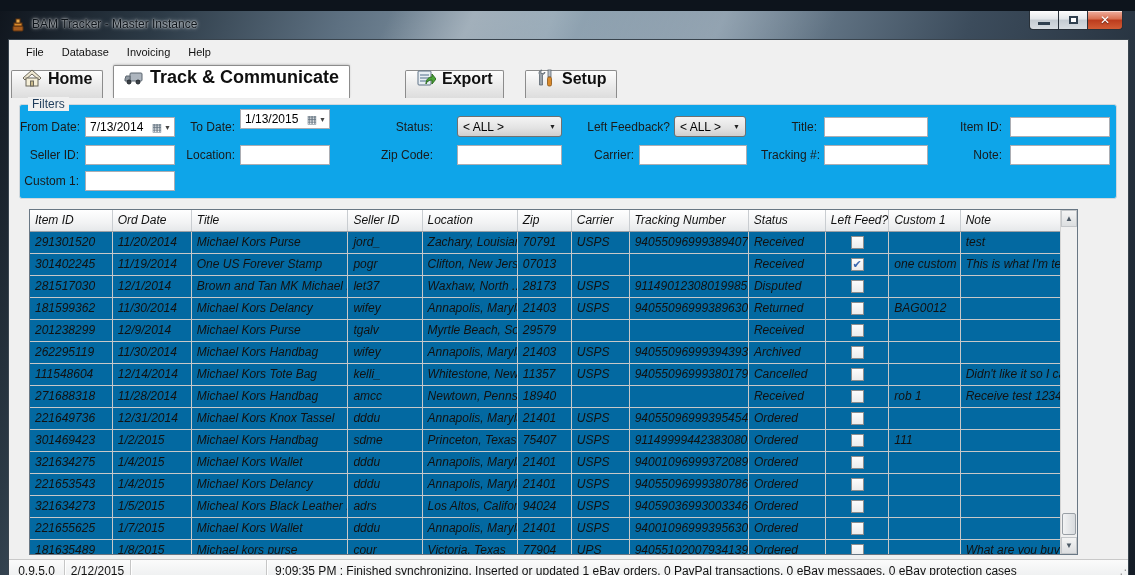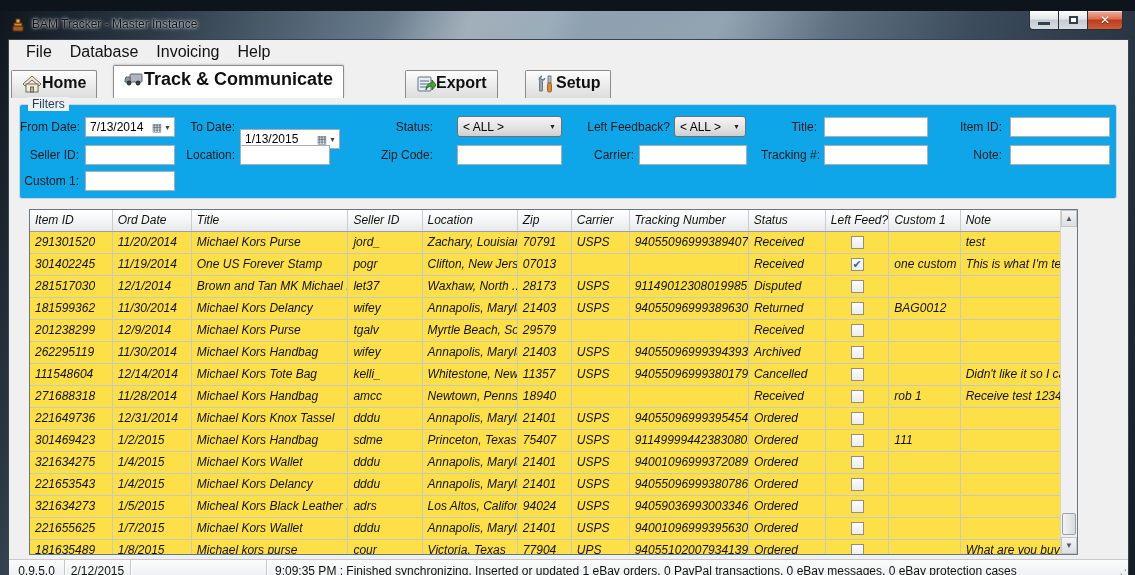--- a/index.html
+++ b/index.html
@@ -41,28 +41,28 @@
   }
   .min-glyph{display:block;width:12px;height:3px;background:#30404e;margin-top:7px;}
   .max-glyph{display:block;width:9px;height:8px;border:2px solid #30404e;box-sizing:border-box;background:#fff;}
   
   .client{
     position:absolute;left:8px;top:28px;width:1119px;height:541px;
     background:#f0f0f0;border:1px solid #39444e;box-sizing:content-box;
   }
   
   .menubar{position:absolute;left:0;top:0;width:100%;height:24px;background:#f0f0f0;display:flex;align-items:center;padding-left:8px;box-sizing:border-box;}
-  .menu-item{font-size:16px;color:#111;padding:3px 9px;white-space:nowrap;}
+  .menu-item{font-size:11px;color:#111;padding:3px 9px;white-space:nowrap;}
   
   .tabstrip{position:absolute;left:0;top:24px;width:100%;height:34px;}
   .tab{
-    position:absolute;bottom:0;height:28px;display:flex;align-items:flex-start;
+    position:absolute;bottom:0;height:28px;display:flex;align-items:flex-end;gap:6px;
     background:linear-gradient(#fdfdfd,#e9e9e9 60%,#dddddd);
     border:1px solid #8c8c8c;border-bottom:none;border-radius:2px 2px 0 0;
-    padding:3px 10px;box-sizing:border-box;
+    padding:10px 10px;box-sizing:border-box;
   }
   .tab .tab-label{font-size:16px;font-weight:bold;color:#101010;white-space:nowrap;}
   .tab.active{height:33px;background:#ffffff;z-index:3;box-shadow:0 -1px 2px rgba(0,0,0,.15);}
   .tab.active .tab-label{font-size:18px;}
   .tab-home{left:2px;}
   .tab-track{left:104px;}
   .tab-export{left:396px;}
   .tab-setup{left:516px;}
   .tab-icon{width:20px;height:20px;flex:0 0 auto;}
   
@@ -97,21 +97,21 @@
   
   .grid{
     position:absolute;left:20px;top:169px;width:1049px;height:346px;
     border:1px solid #697784;background:#fff;overflow:hidden;box-sizing:border-box;font-style:italic;
   }
   .grid-header{display:flex;height:22px;background:linear-gradient(#ffffff,#f2f3f4 60%,#e6e8ea);border-bottom:1px solid #9aa0a6;box-sizing:border-box;}
   .hcell{
     font-size:12px;color:#111;padding:3px 0 0 5px;border-right:1px solid #c9cdd1;
     box-sizing:border-box;white-space:nowrap;overflow:hidden;
   }
-  .grid-row{display:flex;height:22px;background:#fde047;}
+  .grid-row{display:flex;height:22px;background:#0369a1;}
   .cell{
     font-size:12px;color:#111;padding:3px 0 0 5px;
     border-right:1px solid #c8c8c8;border-bottom:1px solid #c8c8c8;
     box-sizing:border-box;white-space:nowrap;overflow:hidden;
   }
   .cell.center{display:flex;justify-content:center;align-items:center;padding:0;}
   .c0{width:86px;} .c1{width:82px;} .c2{width:163px;} .c3{width:77px;}
   .c4{width:99px;} .c5{width:56px;} .c6{width:60px;} .c7{width:124px;}
   .c8{width:80px;} .c9{width:66px;} .c10{width:74px;} .c11{width:121px;}
   .cb{
@@ -211,21 +211,21 @@
     <div class="groupbox">
       <span class="groupbox-legend">Filters</span>
 
       <span class="f-label f-row1" style="left:0;width:59px;top:15px;">From Date:</span>
       <div class="datefield" style="left:65px;top:12px;width:90px;">
         <span class="dval">7/13/2014</span>
         <span class="cal-icon">▦</span>
         <span class="dd-arrow">▼</span>
       </div>
       <span class="f-label f-row1" style="left:160px;width:55px;top:15px;">To Date:</span>
-      <div class="datefield" style="left:220px;top:24px;width:100px;">
+      <div class="datefield" style="left:220px;top:4px;width:90px;">
         <span class="dval">1/13/2015</span>
         <span class="cal-icon">▦</span>
         <span class="dd-arrow">▼</span>
       </div>
       <span class="f-label f-row1" style="left:330px;width:83px;top:15px;">Status:</span>
       <div class="combo" style="left:437px;top:11px;width:105px;">
         <span class="cval">&lt; ALL &gt;</span>
         <span class="dd-arrow">▼</span>
       </div>
       <span class="f-label f-row1" style="left:555px;width:95px;top:15px;">Left Feedback?</span>

